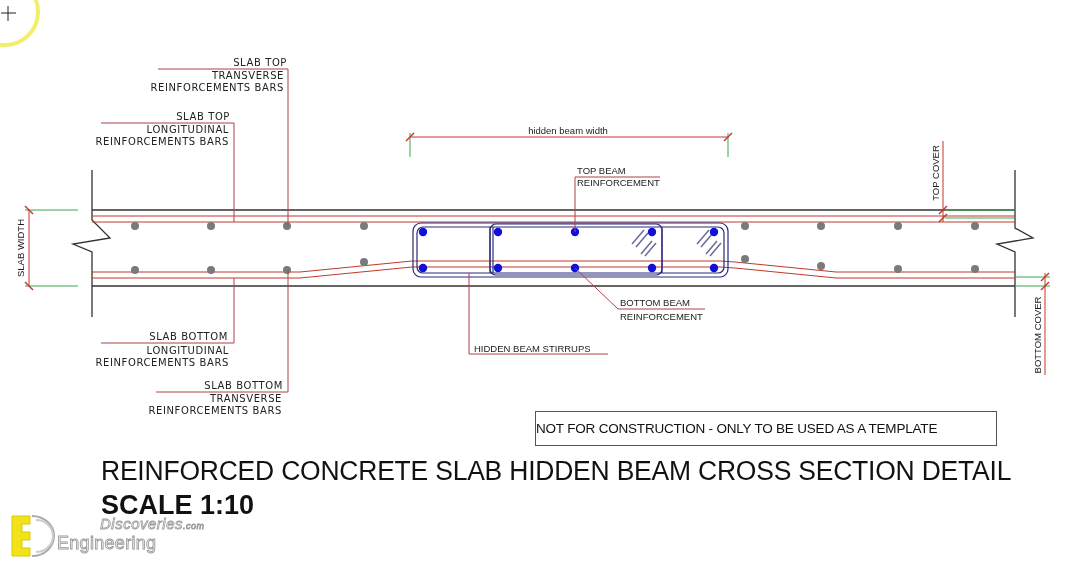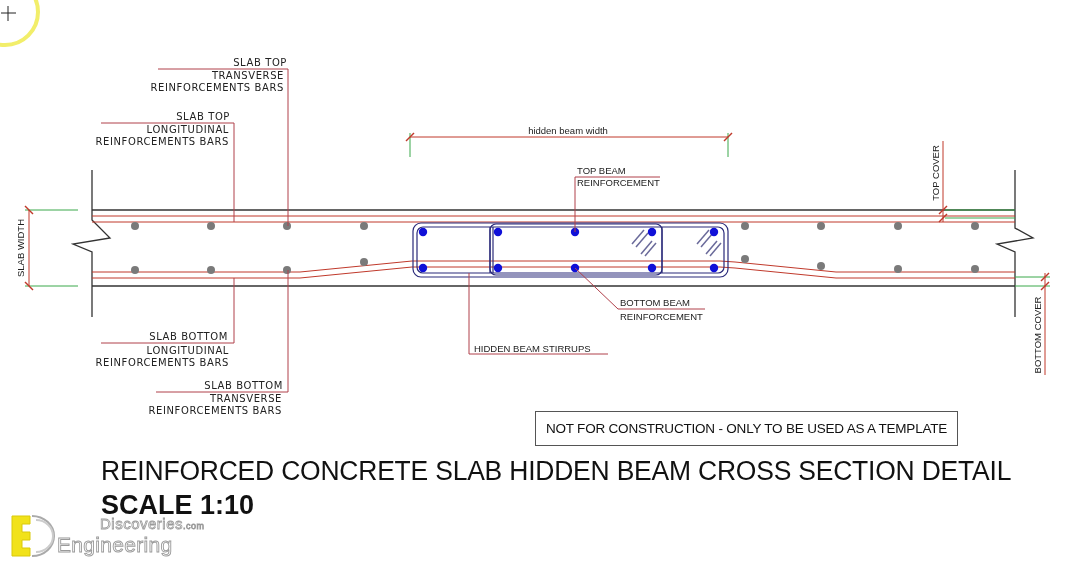--- a/index.html
+++ b/index.html
@@ -1,26 +1,26 @@
 <!DOCTYPE html>
 <html><head>
   <meta charset="utf-8">
   <style>
     html, body { margin: 0; padding: 0; background: #ffffff; }
     body { width: 1085px; height: 569px; position: relative; overflow: hidden; font-family: "Liberation Sans", sans-serif; }
     #drawing { position: absolute; left: 0; top: 0; width: 1085px; height: 569px; }
     .cad { font-family: "DejaVu Sans", sans-serif; font-size: 10px; fill: #222; letter-spacing: 0.6px; }
     .cad-sm { font-family: "Liberation Sans", sans-serif; font-size: 9.5px; fill: #222; }
     .cad-v { font-family: "Liberation Sans", sans-serif; font-size: 9.5px; fill: #222; }
-    .disclaimer-box { position: absolute; left: 535px; top: 411px; width: 423px; height: 35px; border: 1px solid #555; box-sizing: border-box; display: flex; align-items: center; justify-content: center; font-size: 13.5px; color: #111; letter-spacing: -0.2px; }
+    .disclaimer-box { position: absolute; left: 535px; top: 411px; width: 462px; height: 35px; border: 1px solid #555; box-sizing: border-box; display: flex; align-items: center; font-size: 13.5px; color: #111; letter-spacing: -0.2px; }
     .title { position: absolute; left: 101px; top: 456px; font-size: 27px; color: #111; letter-spacing: -0.2px; white-space: nowrap; transform: scaleX(0.98); transform-origin: left; }
     .scale { position: absolute; left: 101px; top: 490px; font-size: 27px; color: #111; white-space: nowrap; font-weight: bold; }
-    .logo-discoveries { position: absolute; left: 100px; top: 515px; font-size: 15px; color: #fff; -webkit-text-stroke: 0.8px #9a9a9a; letter-spacing: 0.5px; }
+    .logo-discoveries { position: absolute; left: 100px; top: 515px; font-size: 15px; color: #fff; -webkit-text-stroke: 0.8px #9a9a9a; letter-spacing: 0.5px; font-style: italic; }
     .logo-com { font-size: 9px; }
-    .logo-engineering { position: absolute; left: 57px; top: 533px; font-size: 21px; color: #fff; -webkit-text-stroke: 0.9px #9a9a9a; letter-spacing: 0.3px; }
+    .logo-engineering { position: absolute; left: 57px; top: 533px; font-size: 18px; color: #fff; -webkit-text-stroke: 0.9px #9a9a9a; letter-spacing: 0.3px; }
   </style>
 </head>
 <body>
 
 <svg id="drawing" viewBox="0 0 1085 569" xmlns="http://www.w3.org/2000/svg">
 
   <g>
     <circle cx="5" cy="12" r="33" fill="none" stroke="#f2ee6a" stroke-width="4"></circle>
     <line x1="1" y1="13" x2="16" y2="13" stroke="#222" stroke-width="1"></line>
     <line x1="8" y1="6" x2="8" y2="21" stroke="#222" stroke-width="1"></line>

